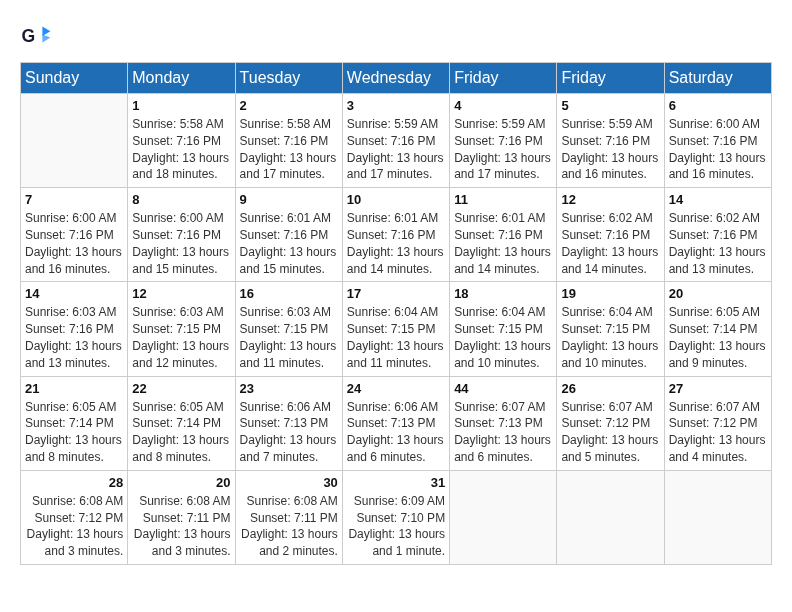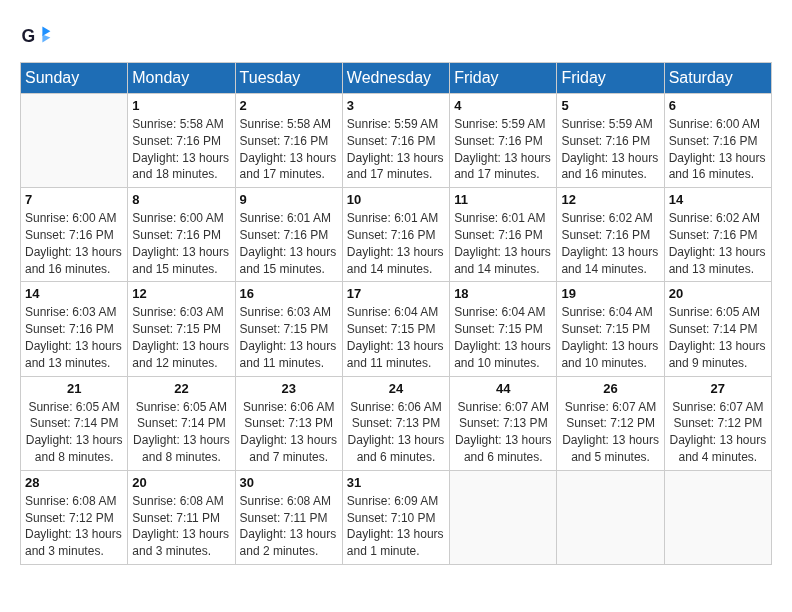--- a/index.html
+++ b/index.html
@@ -249,21 +249,21 @@
 and 10 minutes.</div>
         </td>
         <td>
           <div class="day-number">20</div>
           <div class="day-info" style="white-space: pre-line;">Sunrise: 6:05 AM
 Sunset: 7:14 PM
 Daylight: 13 hours
 and 9 minutes.</div>
         </td>
       </tr>
-      <tr style="background: rgb(245, 245, 245); text-align: center;">
+      <tr style="background: rgb(245, 245, 245);">
         <td>
           <div class="day-number">21</div>
           <div class="day-info" style="white-space: pre-line;">Sunrise: 6:05 AM
 Sunset: 7:14 PM
 Daylight: 13 hours
 and 8 minutes.</div>
         </td>
         <td>
           <div class="day-number">22</div>
           <div class="day-info" style="white-space: pre-line;">Sunrise: 6:05 AM
@@ -300,21 +300,21 @@
 and 5 minutes.</div>
         </td>
         <td>
           <div class="day-number">27</div>
           <div class="day-info" style="white-space: pre-line;">Sunrise: 6:07 AM
 Sunset: 7:12 PM
 Daylight: 13 hours
 and 4 minutes.</div>
         </td>
       </tr>
-      <tr style="background: #e5e5e5;">
+      <tr style="background: #e5e5e5; text-align: right;">
         <td>
           <div class="day-number">28</div>
           <div class="day-info" style="white-space: pre-line;">Sunrise: 6:08 AM
 Sunset: 7:12 PM
 Daylight: 13 hours
 and 3 minutes.</div>
         </td>
         <td>
           <div class="day-number">20</div>
           <div class="day-info" style="white-space: pre-line;">Sunrise: 6:08 AM

